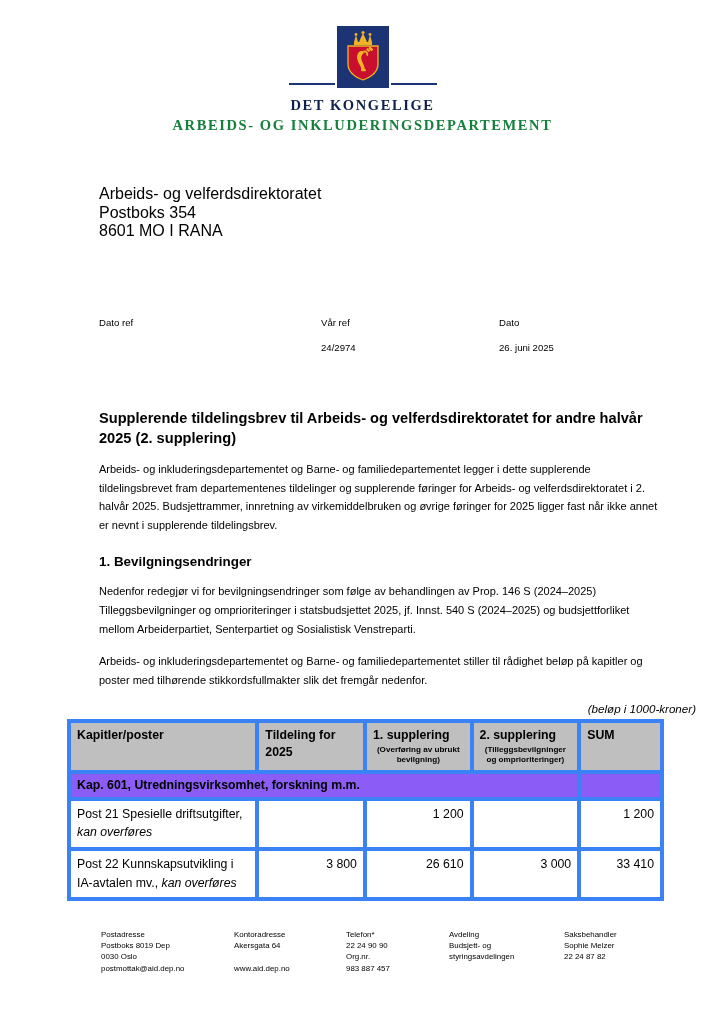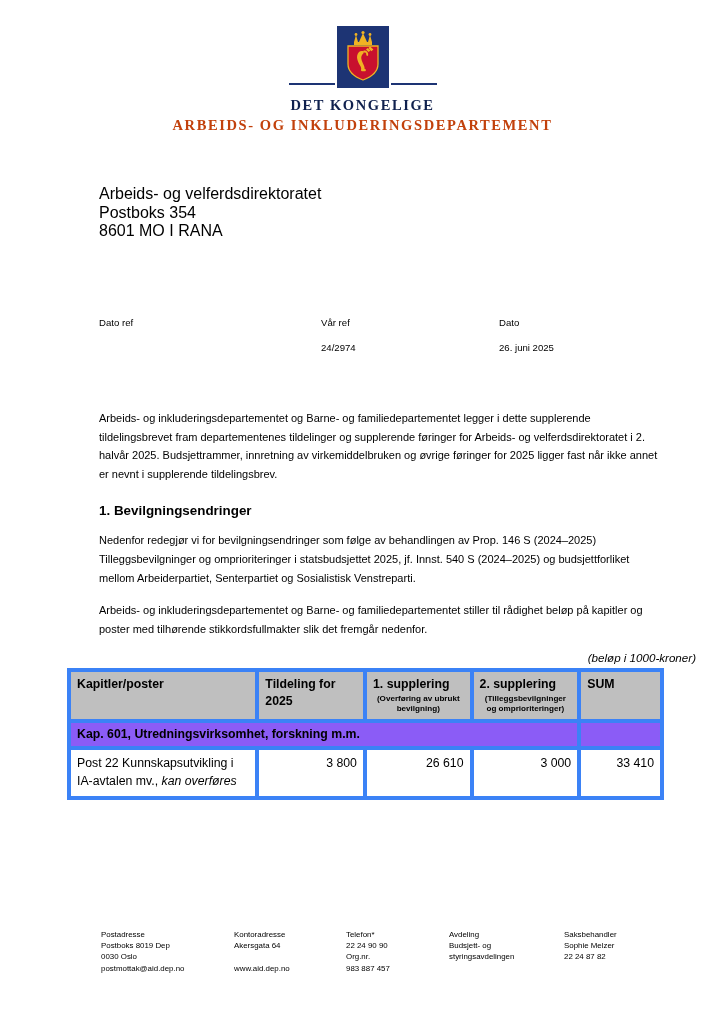--- a/index.html
+++ b/index.html
@@ -44,21 +44,21 @@
     font-size: 14.5px;
     letter-spacing: 1.6px;
     color: #10214e;
   }
   .lh-line2 {
     margin-top: 3px;
     font-family: "Liberation Serif", serif;
     font-weight: bold;
     font-size: 14.5px;
     letter-spacing: 1.6px;
-    color: #c2410c;
+    color: #15803d;
   }
 
   
   .page-col {
     position: absolute;
     left: 99px;
     right: 60px;
     top: 0;
   }
 
@@ -239,20 +239,21 @@
       <div class="label">Vår ref</div>
       <div class="value">24/2974</div>
     </div>
     <div class="cell c3">
       <div class="label">Dato</div>
       <div class="value">26. juni 2025</div>
     </div>
   </div>
 
   <div class="content">
+    <h1 class="doc-title">Supplerende tildelingsbrev til Arbeids- og velferdsdirektoratet for andre halvår 2025 (2. supplering)</h1>
     <p class="para">Arbeids- og inkluderingsdepartementet og Barne- og familiedepartementet legger i dette supplerende tildelingsbrevet fram departementenes tildelinger og supplerende føringer for Arbeids- og velferdsdirektoratet i 2. halvår 2025. Budsjettrammer, innretning av virkemiddelbruken og øvrige føringer for 2025 ligger fast når ikke annet er nevnt i supplerende tildelingsbrev.</p>
 
     <h2 class="sec-title">1. Bevilgningsendringer</h2>
     <p class="para">Nedenfor redegjør vi for bevilgningsendringer som følge av behandlingen av Prop. 146 S (2024–2025) Tilleggsbevilgninger og omprioriteringer i statsbudsjettet 2025, jf. Innst. 540 S (2024–2025) og budsjettforliket mellom Arbeiderpartiet, Senterpartiet og Sosialistisk Venstreparti.</p>
     <p class="para tight">Arbeids- og inkluderingsdepartementet og Barne- og familiedepartementet stiller til rådighet beløp på kapitler og poster med tilhørende stikkordsfullmakter slik det fremgår nedenfor.</p>
 
     <div class="amount-note">(beløp i 1000-kroner)</div>
 
     <table class="budget">
       <thead>
@@ -273,20 +274,27 @@
           </th>
           <th class="col-e">
             <span>SUM</span>
           </th>
         </tr>
       </thead>
       <tbody>
         <tr class="group">
           <td colspan="4">Kap. 601, Utredningsvirksomhet, forskning m.m.</td>
           <td></td>
+        </tr>
+        <tr class="data">
+          <td class="label-cell"><span>Post 21 Spesielle driftsutgifter, </span><em>kan overføres</em></td>
+          <td class="num"></td>
+          <td class="num">1 200</td>
+          <td class="num"></td>
+          <td class="num">1 200</td>
         </tr>
         <tr class="data">
           <td class="label-cell"><span>Post 22 Kunnskapsutvikling i IA-avtalen mv., </span><em>kan overføres</em></td>
           <td class="num">3 800</td>
           <td class="num">26 610</td>
           <td class="num">3 000</td>
           <td class="num">33 410</td>
         </tr>
       </tbody>
     </table>

